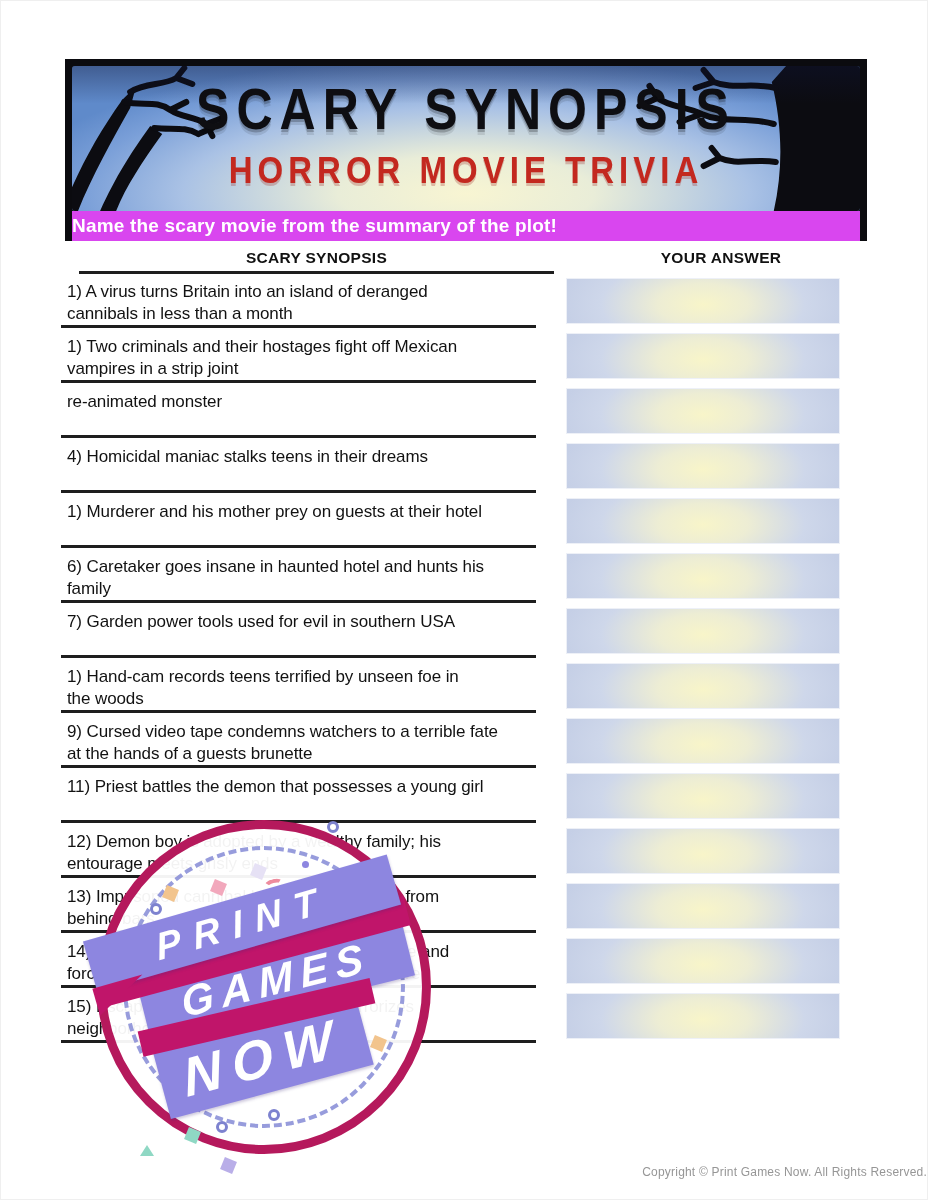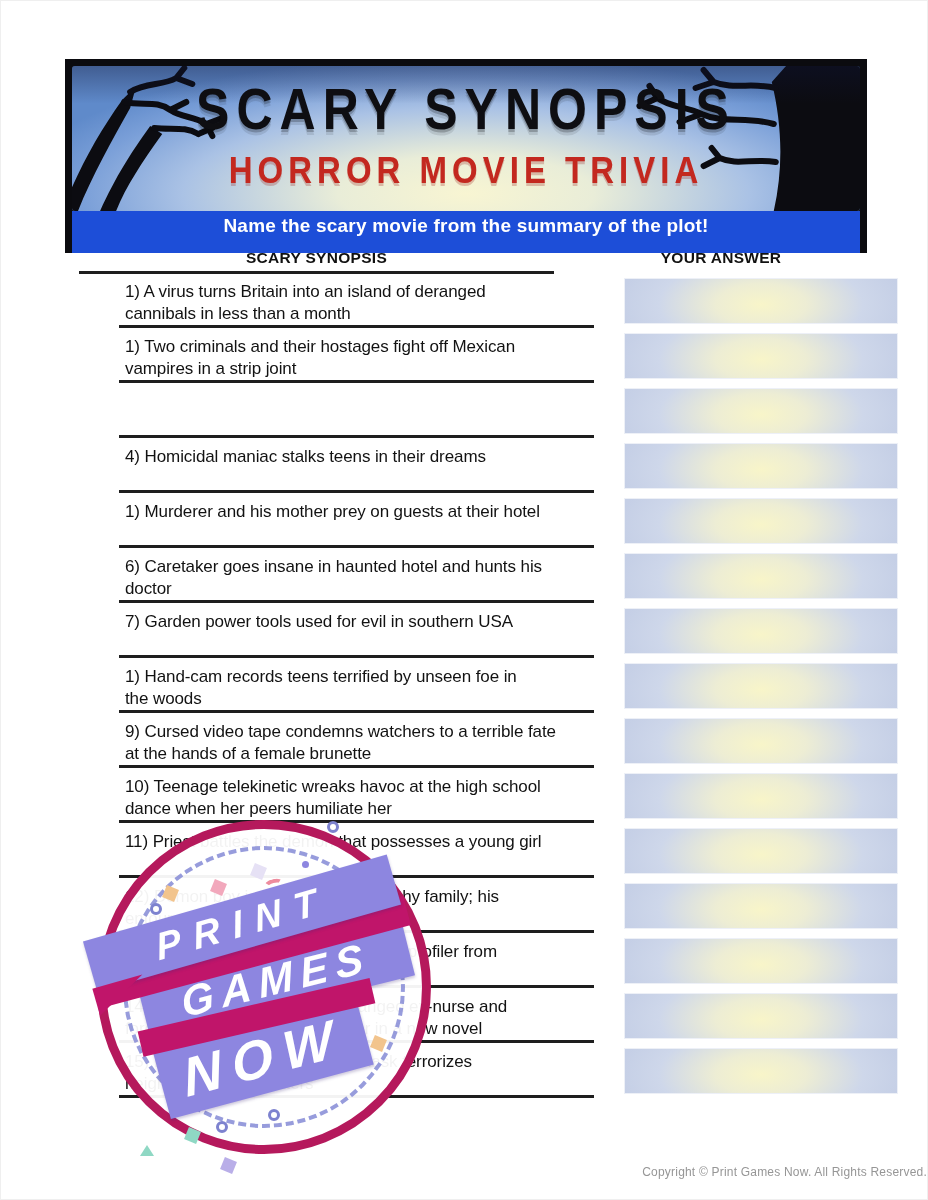--- a/index.html
+++ b/index.html
@@ -14,34 +14,34 @@
                   #aac2e5 62%, #7a9fd8 84%, #5f8aca 100%);}
   .sky::after{content:"";position:absolute;inset:0;
        background:linear-gradient(180deg, rgba(15,20,55,.38), rgba(15,20,55,0) 26%);}
   .trees{position:absolute;inset:0;width:100%;height:100%;}
   .hero-title{position:absolute;left:0;right:0;top:18px;z-index:2;text-align:center;
        font-weight:bold;font-size:50px;line-height:1;letter-spacing:7px;color:#0e0e12;
        transform:scaleY(1.15);text-shadow:0 3px 0 rgba(10,10,10,.22), 0 6px 0 rgba(10,10,10,.10);}
   .hero-sub{position:absolute;left:0;right:0;top:88px;z-index:2;text-align:center;
        font-weight:bold;font-size:33px;line-height:1;letter-spacing:5px;color:#c3281f;
        transform:scaleY(1.12);text-shadow:0 2px 0 rgba(150,20,15,.25);}
-  .tagline{height:42px;line-height:30px;text-align:center;color:#fff;font-weight:bold;
-       font-size:19px;background:#1d4ed8;letter-spacing:.2px;}
+  .tagline{height:30px;line-height:30px;text-align:left;color:#fff;font-weight:bold;
+       font-size:19px;background:#d946ef;letter-spacing:.2px;}
 
   
   .colhead{position:absolute;top:248px;font-weight:bold;font-size:15.5px;color:#111;
        letter-spacing:.3px;text-align:center;}
   .colhead.left{left:78px;width:475px;}
   .colhead.right{left:583px;width:274px;}
 
   
   .rule-top{position:absolute;left:78px;top:270px;width:475px;border-top:3px solid #1e1e1e;}
   .rows{position:absolute;left:0;top:272px;width:100%;}
   .row{display:flex;height:55px;}
-  .qcell{width:475px;margin-left:118px;box-sizing:border-box;border-bottom:3px solid #1e1e1e;
+  .qcell{width:475px;margin-left:60px;box-sizing:border-box;border-bottom:3px solid #1e1e1e;
        padding:8px 0 0 6px;font-size:17px;line-height:22px;color:#121212;letter-spacing:-.1px;}
   .qline{white-space:nowrap;}
   .acell{margin-left:30px;}
   .abox{width:274px;height:46px;margin-top:5px;border:1px solid #edf0f7;box-sizing:border-box;
        background:radial-gradient(ellipse 52% 150% at 50% 58%, #f8f5c9 0%, #ededd4 32%,
                   #ced7ea 72%, #c5cfe6 100%);}
 
   
   .stamp{position:absolute;left:96px;top:819px;width:334px;height:334px;border-radius:50%;
        border:9px solid #b5195c;background:rgba(255,255,255,.95);box-sizing:border-box;z-index:6;}
@@ -122,20 +122,21 @@
         <div class="qcell">
           <div class="qline">1) Two criminals and their hostages fight off Mexican</div>
           <div class="qline">vampires in a strip joint</div>
         </div>
         <div class="acell">
           <div class="abox"></div>
         </div>
       </div>
       <div class="row">
         <div class="qcell">
+          <div class="qline">re-animated monster</div>
         </div>
         <div class="acell">
           <div class="abox"></div>
         </div>
       </div>
       <div class="row">
         <div class="qcell">
           <div class="qline">4) Homicidal maniac stalks teens in their dreams</div>
         </div>
         <div class="acell">
@@ -146,21 +147,21 @@
         <div class="qcell">
           <div class="qline">1) Murderer and his mother prey on guests at their hotel</div>
         </div>
         <div class="acell">
           <div class="abox"></div>
         </div>
       </div>
       <div class="row">
         <div class="qcell">
           <div class="qline">6) Caretaker goes insane in haunted hotel and hunts his</div>
-          <div class="qline">doctor</div>
+          <div class="qline">family</div>
         </div>
         <div class="acell">
           <div class="abox"></div>
         </div>
       </div>
       <div class="row">
         <div class="qcell">
           <div class="qline">7) Garden power tools used for evil in southern USA</div>
         </div>
         <div class="acell">
@@ -172,30 +173,21 @@
           <div class="qline">1) Hand-cam records teens terrified by unseen foe in</div>
           <div class="qline">the woods</div>
         </div>
         <div class="acell">
           <div class="abox"></div>
         </div>
       </div>
       <div class="row">
         <div class="qcell">
           <div class="qline">9) Cursed video tape condemns watchers to a terrible fate</div>
-          <div class="qline">at the hands of a female brunette</div>
-        </div>
-        <div class="acell">
-          <div class="abox"></div>
-        </div>
-      </div>
-      <div class="row">
-        <div class="qcell">
-          <div class="qline">10) Teenage telekinetic wreaks havoc at the high school</div>
-          <div class="qline">dance when her peers humiliate her</div>
+          <div class="qline">at the hands of a guests brunette</div>
         </div>
         <div class="acell">
           <div class="abox"></div>
         </div>
       </div>
       <div class="row">
         <div class="qcell">
           <div class="qline">11) Priest battles the demon that possesses a young girl</div>
         </div>
         <div class="acell">

